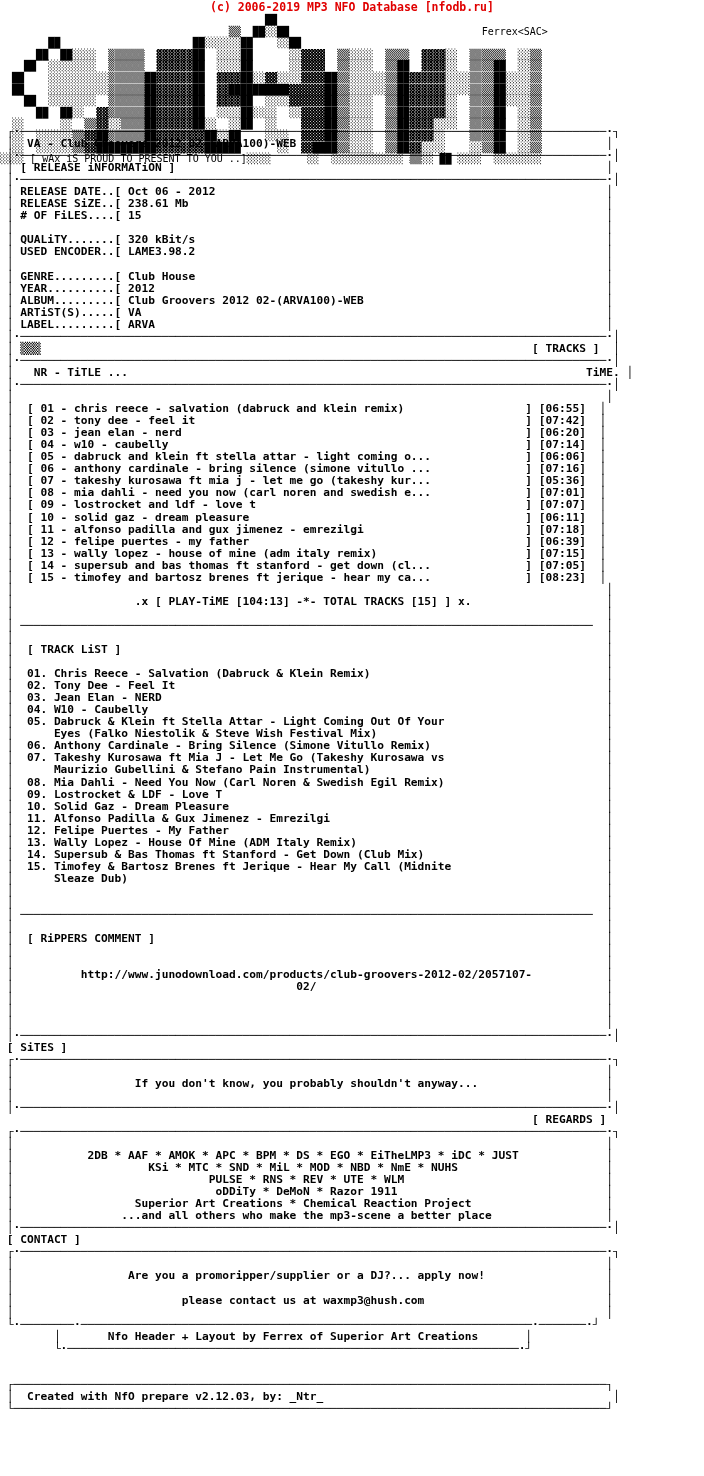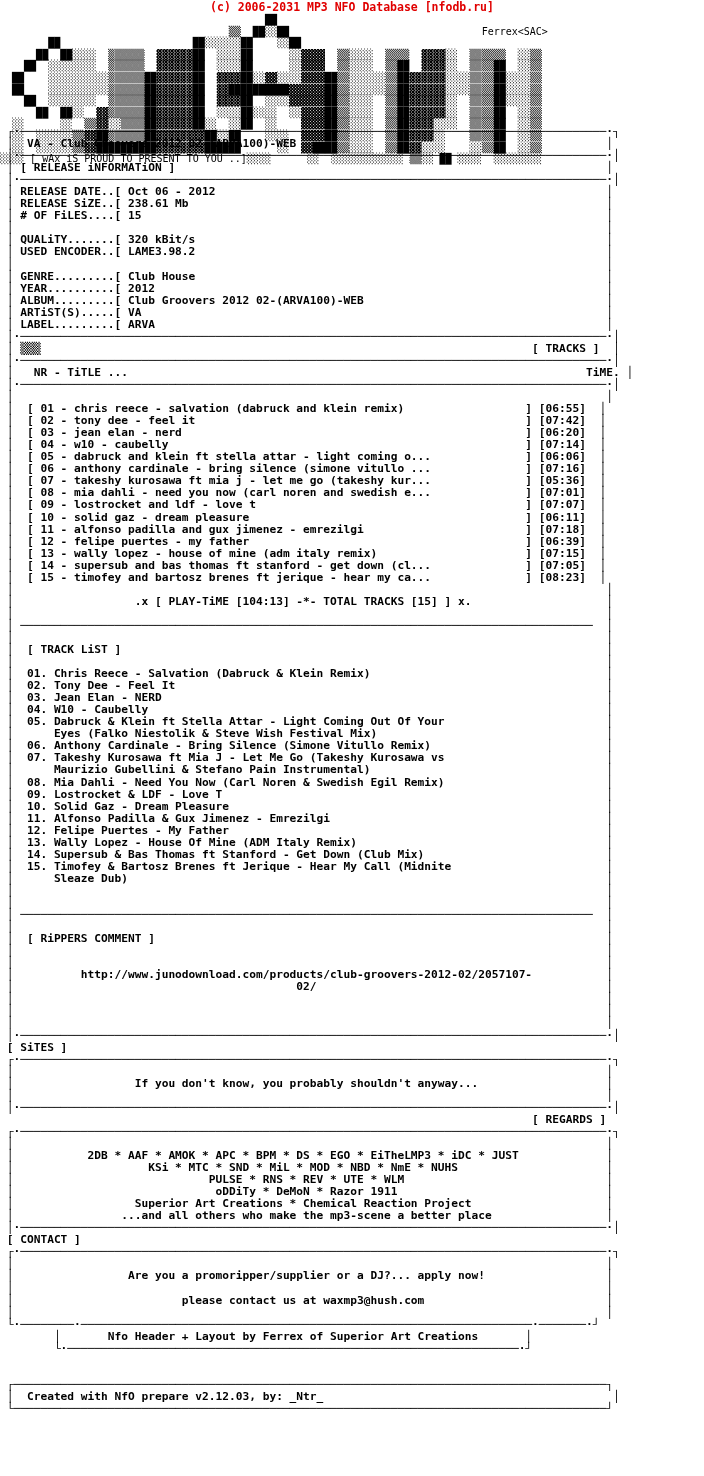--- a/index.html
+++ b/index.html
@@ -63,21 +63,21 @@
 
   .logo-wrap {
     position: relative;
     height: 112px;
   }
 </style>
 </head>
 <body>
 
 <div id="nfo">
-  <div class="copyline">(c) 2006-2031 MP3 NFO Database [nfodb.ru]</div>
+  <div class="copyline">(c) 2006-2019 MP3 NFO Database [nfodb.ru]</div>
 
   <div class="logo-wrap">
     <pre class="art" id="logo-art">                                            ██                                             
                                       ▒▒  ██░░██                                Ferrex&lt;SAC&gt;
         ██                      ██░░░░░░██    ░░██                                         
       ██  ██░░░░  ▒▒▒▒▒▒  ▓▓▓▓▓▓██  ░░░░██      ░░▓▓▓▓  ▒▒░░░░  ▒▒▒▒  ▓▓▓▓░░  ▒▒▒▒▒▒  ░░▒▒ 
     ██  ░░░░░░░░  ▒▒▒▒▒▒  ▓▓▓▓▓▓██  ░░░░██      ░░▓▓▓▓  ▒▒░░░░  ▒▒██  ▓▓▓▓░░  ▒▒▒▒██  ░░▒▒ 
   ██    ░░░░░░░░░░▒▒▒▒▒▒██▓▓▓▓▓▓██  ▓▓▓▓██░░▓▓░░░░▓▓▓▓██▒▒░░░░░░▒▒██▓▓▓▓▓▓░░░░▒▒▒▒██░░░░▒▒ 
   ██    ░░░░░░░░░░▒▒▒▒▒▒██▓▓▓▓▓▓██  ▓▓██████████▓▓▓▓▓▓██▒▒░░░░░░▒▒██▓▓▓▓▓▓░░░░▒▒▒▒██░░░░▒▒ 
     ██  ░░░░░░░░  ▒▒▒▒▒▒██▓▓▓▓▓▓██  ▓▓▓▓██  ░░░░▓▓▓▓▓▓██▒▒░░░░  ▒▒██▓▓▓▓▓▓░░  ▒▒▒▒██░░░░▒▒ 

